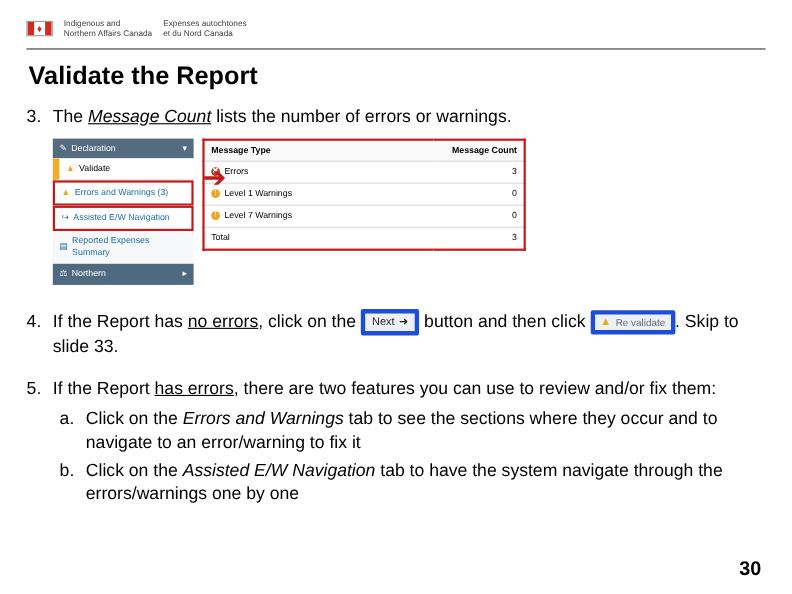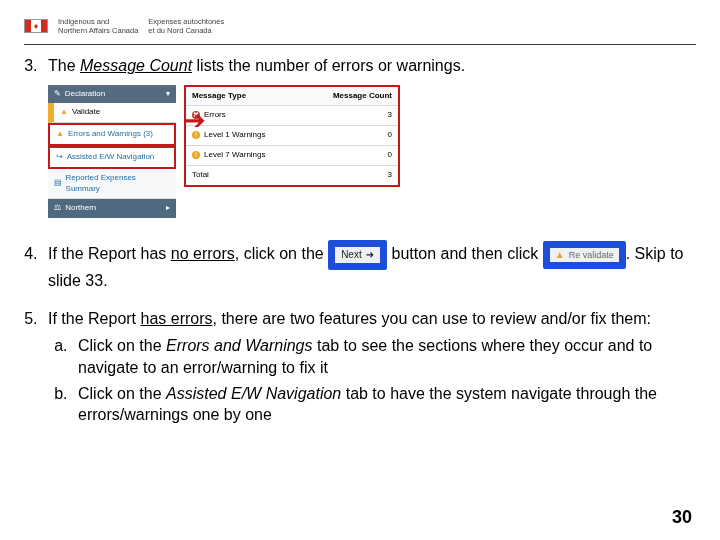--- a/index.html
+++ b/index.html
@@ -113,21 +113,21 @@
     align-items: center;
     gap: 4px;
   }
   .nav .row.active {
     border-left: 6px solid #f0ad2d;
     background: #fff;
   }
   .nav .row.outline { border: 2px solid #c21a1a; background:#fff; }
   .table {
     border: 2px solid #c21a1a;
-    width: 216px;
+    width: 294px;
     font-size: 8px;
     border-collapse: collapse;
     background: #fff;
   }
   .table th, .table td {
     border-bottom: 1px solid #d9d9d9;
     padding: 4px 6px;
     text-align: left;
   }
   .table th { font-weight: bold; background:#fafafa; }
@@ -153,21 +153,21 @@
     color: #c21a1a;
     font-size: 26px;
     line-height: 1;
   }
 
   
   .chip {
     display: inline-flex;
     align-items: center;
     gap: 4px;
-    border: 7px solid #1d4ed8;
+    border: 4px solid #1d4ed8;
     background: #eef1f3;
     font-size: 10px;
     line-height: 1;
     padding: 3px 6px;
     border-radius: 2px;
     vertical-align: middle;
     color: #222;
   }
   .chip.mini { font-size: 9px; padding: 2px 5px; color:#5a6a78; }
   .chip .ci { font-size: 10px; line-height:1; }
@@ -202,20 +202,21 @@
       <span>Indigenous and</span><br>
       <span>Northern Affairs Canada</span>
     </div>
     <div class="dept">
       <span>Expenses autochtones</span><br>
       <span>et du Nord Canada</span>
     </div>
   </div>
   <div class="rule"></div>
 
+  <div class="title">Validate the Report</div>
 
   <ol class="body" start="3">
 
     <li>
       <span>The </span><span class="i u">Message Count</span><span> lists the number of errors or warnings.</span>
 
       
       <div class="shot-wrap">
         <div class="shot">
           <div class="nav">

